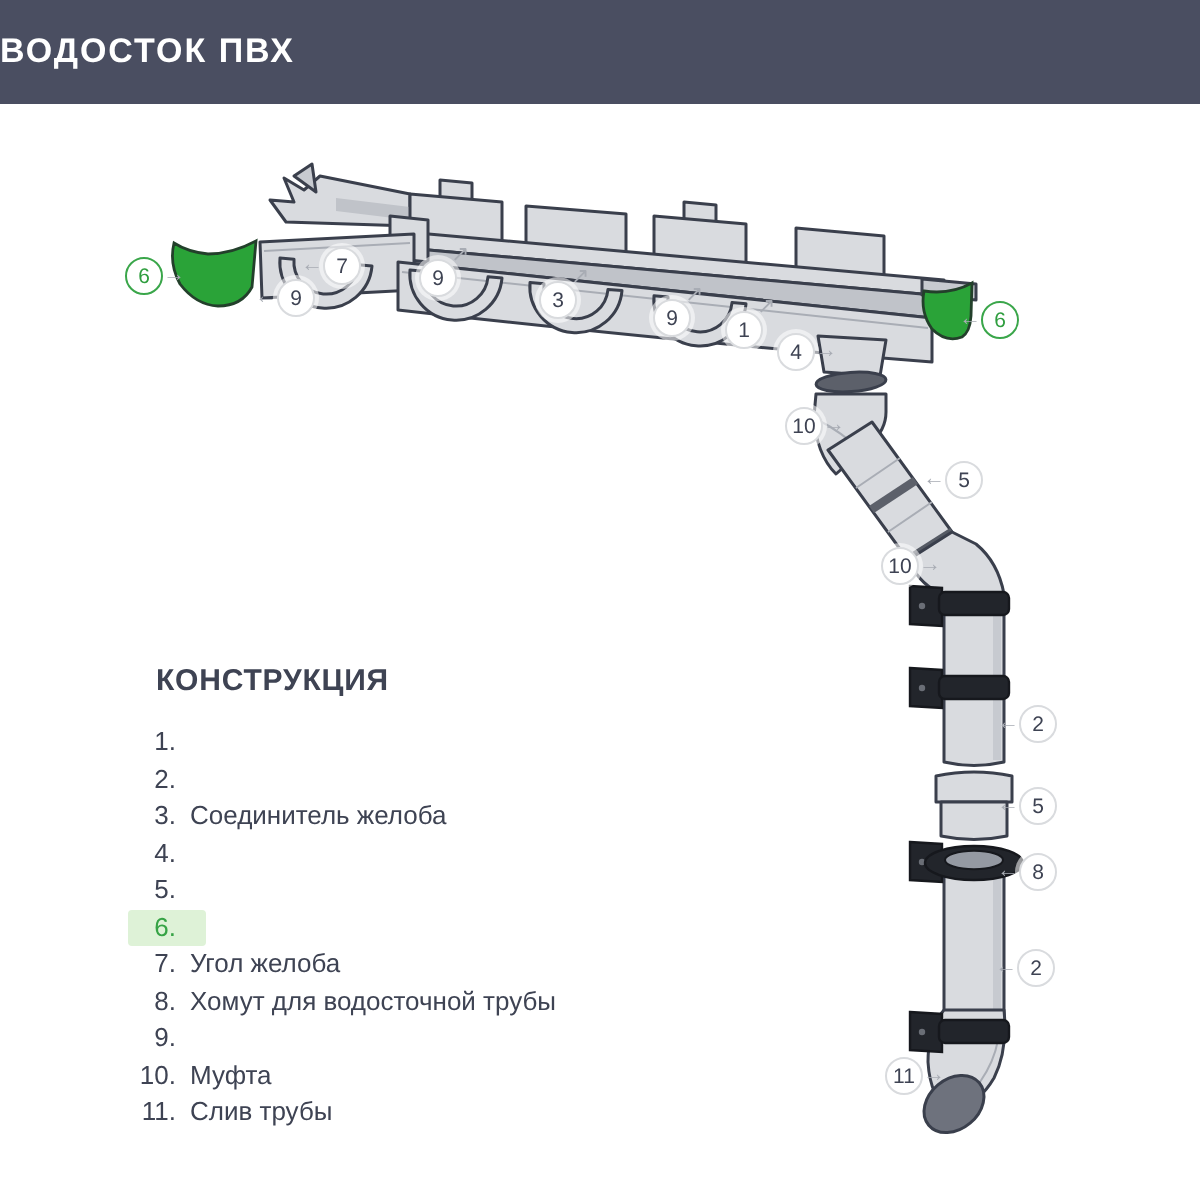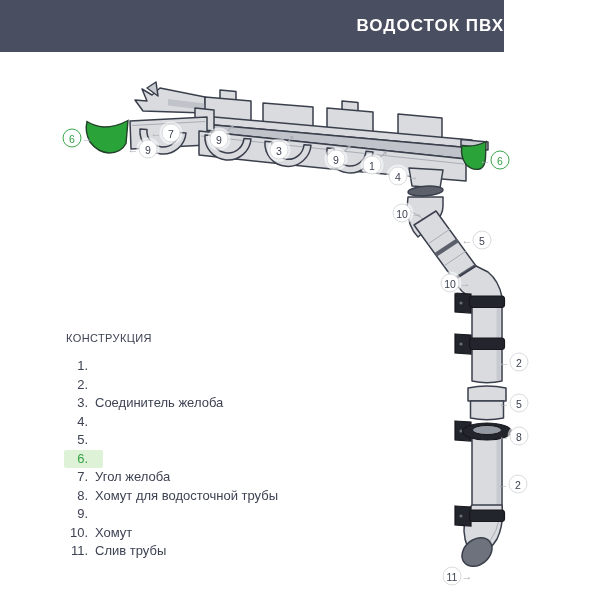--- a/index.html
+++ b/index.html
@@ -5,42 +5,42 @@
   :root{
     --header-bg:#4a4e61; --text:#3e4353; --line:#3a3f4c;
     --fill-light:#d9dbdf; --fill-mid:#c7cad0; --fill-dark:#5c606a;
     --clamp:#22252b; --outlet:#6e727d; --accent-green:#2aa338;
     --hl-bg:#def2d7; --hl-text:#36a345; --callout-border:#d9dbde; --arrow:#a8acb4;
   }
   *{margin:0;padding:0;box-sizing:border-box}
   html,body{width:600px;height:600px;overflow:hidden;background:#fff;
     font-family:"Liberation Sans","DejaVu Sans",sans-serif;color:var(--text)}
   .page{position:relative;width:600px;height:600px;background:#fff}
-  .header{position:absolute;left:0;top:0;width:504px;height:52px;background:var(--header-bg);
-    display:flex;align-items:center;justify-content:flex-end}
+  .header{position:absolute;left:0;top:0;width:600px;height:52px;background:var(--header-bg);
+    display:flex;align-items:center;justify-content:flex-start}
   .header h1{color:#fff;font-size:17px;font-weight:bold;letter-spacing:1px}
   svg.illu{position:absolute;left:0;top:52px}
   .ln{stroke:var(--line);stroke-width:1.5;stroke-linejoin:round;stroke-linecap:round}
   .thin{stroke:#a9adb5;stroke-width:1;fill:none}
   .f1{fill:var(--fill-light)} .f2{fill:var(--fill-mid)} .f3{fill:#c0c3c9}
   .dk{fill:var(--fill-dark)} .blk{fill:var(--clamp);stroke:#16181d;stroke-width:1.2}
   .grn{fill:var(--accent-green);stroke:#23402b;stroke-width:1.4}
   
   .callout{position:absolute;width:19px;height:19px;transform:translate(-50%,-50%);
     background:#fff;border:1px solid var(--callout-border);border-radius:50%;
     display:flex;align-items:center;justify-content:center;
     font-size:10.5px;font-weight:500;color:var(--text);box-shadow:0 0 0 2px rgba(255,255,255,.55)}
   .callout.green{border-color:#3aa64a;color:#2f9e3f}
   .c-arrow{position:absolute;font-size:11px;color:var(--arrow);line-height:1}
   .c-arrow.left{right:calc(100% + 1px);top:3px}
   .c-arrow.right{left:calc(100% + 1px);top:3px}
   .c-arrow.upright{left:calc(100% - 2px);top:-8px}
   
   .legend{position:absolute;left:64px;top:332px}
-  .legend-title{font-size:11px;font-weight:normal;letter-spacing:.4px;margin:0 0 13px 2px}
+  .legend-title{font-size:15px;font-weight:bold;letter-spacing:.4px;margin:0 0 13px 14px}
   .legend-row{display:flex;font-size:13px;line-height:18.5px;width:fit-content;
     border-radius:2px;padding-right:8px}
   .legend-num{width:24px;text-align:right;margin-right:7px;flex:none}
   .legend-row.hl{background:var(--hl-bg)}
   .legend-row.hl .legend-num,.legend-row.hl .legend-label{color:var(--hl-text)}
 </style>
 </head>
 <body>
 
 <div class="page">
@@ -184,21 +184,21 @@
         <span class="c-arrow left">←</span>
       </div>
       <div class="callout" style="left: 519px; top: 436px;">
         <span>8</span>
         <span class="c-arrow left">←</span>
       </div>
       <div class="callout" style="left: 518px; top: 484px;">
         <span>2</span>
         <span class="c-arrow left">←</span>
       </div>
-      <div class="callout" style="left: 452px; top: 538px; margin-top: 38px;">
+      <div class="callout" style="left: 452px; top: 538px;">
         <span>11</span>
         <span class="c-arrow right">→</span>
       </div>
     </div>
 
   <div class="legend">
     <div class="legend-title">КОНСТРУКЦИЯ</div>
     <div id="legend-items">
         <div class="legend-row">
           <span class="legend-num">1.</span>
@@ -225,21 +225,21 @@
         </div>
         <div class="legend-row">
           <span class="legend-num">8.</span>
           <span class="legend-label">Хомут для водосточной трубы</span>
         </div>
         <div class="legend-row">
           <span class="legend-num">9.</span>
         </div>
         <div class="legend-row">
           <span class="legend-num">10.</span>
-          <span class="legend-label">Хомут</span>
+          <span class="legend-label">Муфта</span>
         </div>
         <div class="legend-row">
           <span class="legend-num">11.</span>
           <span class="legend-label">Слив трубы</span>
         </div>
       </div>
   </div>
 
 </div>
 

